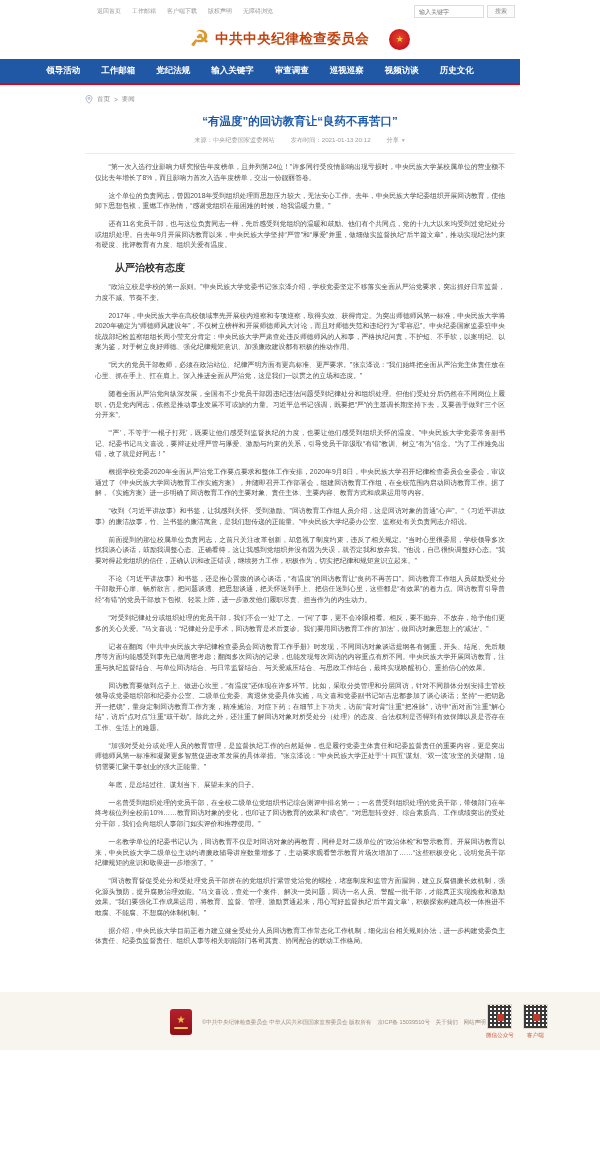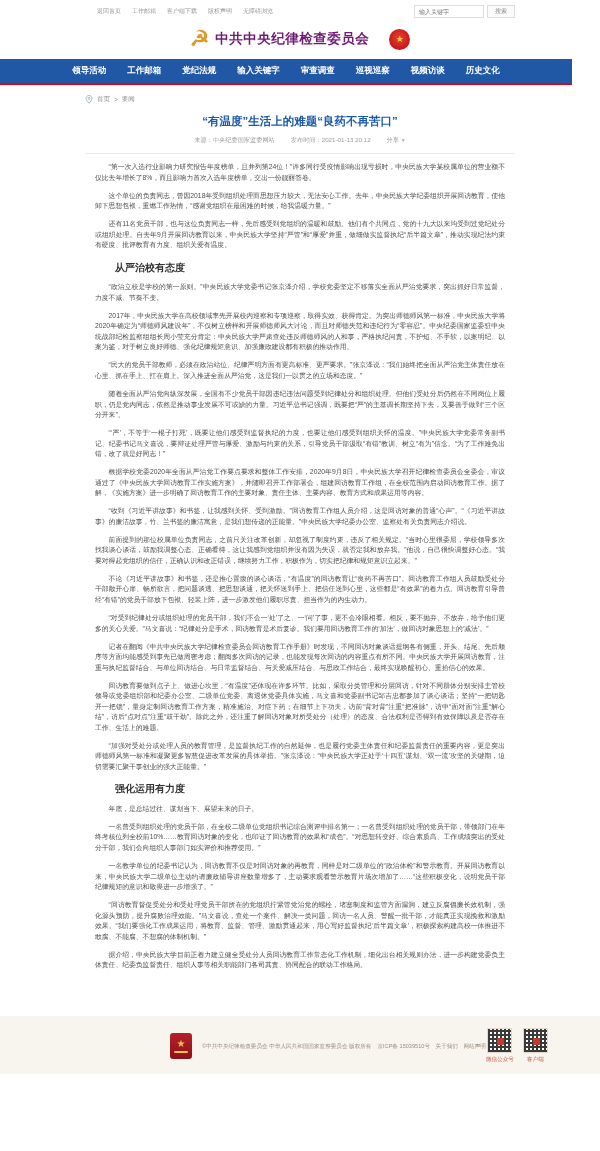--- a/index.html
+++ b/index.html
@@ -11,27 +11,27 @@
   .topbar { width:430px; margin:0 auto; display:flex; align-items:center; padding:5px 0 4px; }
   .topbar-links { display:flex; gap:11px; margin-left:12px; }
   .topbar-links a { font-size:6px; color:#999; }
   .searchbox { margin-left:auto; display:flex; align-items:center; }
   .searchbox input { width:70px; height:13px; border:1px solid #ddd; font-size:6px; padding:0 4px; color:#555; outline:none; font-family:"Liberation Sans",sans-serif; }
   .searchbox button { height:13px; border:1px solid #ddd; background:#fbfbfb; font-size:6px; color:#888; padding:0 7px; margin-left:3px; font-family:"Liberation Sans",sans-serif; }
 
   
   .header { width:460px; margin:0 auto; display:flex; justify-content:center; align-items:center; gap:20px; padding:6px 0 9px; }
   .brand { display:flex; align-items:center; gap:6px; cursor:pointer; }
-  .brand-name { font-size:13.5px; font-weight:bold; color:#701a75; font-family:"Liberation Serif",serif; letter-spacing:0.5px; white-space:nowrap; }
+  .brand-name { font-size:13.5px; font-weight:bold; color:#c2410c; font-family:"Liberation Serif",serif; letter-spacing:0.5px; white-space:nowrap; }
   .emblem-party { font-size:22px; line-height:22px; color:#d9a21b; text-shadow:0 0 1px #c2392b; }
   .emblem-nation { width:21px; height:21px; border-radius:50%; background:radial-gradient(circle at 50% 42%, #e8452f 0%, #c5161d 70%, #a80f16 100%); display:flex; align-items:center; justify-content:center; }
   .emblem-nation span { color:#f6c544; font-size:9px; line-height:9px; }
 
   
-  .nav { width:572px; background:#2158a5; border-bottom:2px solid #e60011; }
+  .nav { width:520px; background:#2158a5; border-bottom:2px solid #e60011; }
   .nav-inner { width:430px; margin:0 auto; display:flex; justify-content:center; gap:21px; padding:6px 0; }
   .nav-inner a { color:#ffffff; font-size:8.5px; font-weight:bold; font-family:"Liberation Serif",serif; white-space:nowrap; }
 
   
   .content { width:430px; margin:0 auto; }
   .breadcrumb { display:flex; align-items:center; gap:4px; margin:10px 0 4px; font-size:6.5px; color:#888; }
   .breadcrumb svg { display:block; }
   .breadcrumb .crumb { color:#888; }
 
   .article-title { text-align:center; font-size:11.5px; font-weight:bold; color:#1c5aa8; margin:10px 0 7px; }
@@ -109,21 +109,21 @@
   <div class="breadcrumb">
     <svg width="8" height="9" viewBox="0 0 8 9">
       <path d="M4 0.5 C2.3 0.5 1 1.8 1 3.4 C1 5.4 4 8.3 4 8.3 C4 8.3 7 5.4 7 3.4 C7 1.8 5.7 0.5 4 0.5 Z" fill="none" stroke="#9aa7b5" stroke-width="0.8"></path>
       <circle cx="4" cy="3.4" r="1" fill="none" stroke="#9aa7b5" stroke-width="0.8"></circle>
     </svg>
     <a href="#" class="crumb">首页</a>
     <span>&gt;</span>
     <a href="#" class="crumb">要闻</a>
   </div>
 
-  <h1 class="article-title">“有温度”生活上的难题“良药不再苦口”</h1>
+  <h1 class="article-title">“有温度”的回访教育让“良药不再苦口”</h1>
 
   <div class="meta">
     <span>来源：中央纪委国家监委网站</span>
     <span>发布时间：2021-01-13 20:12</span>
     <span class="share"><span>分享</span> <span class="caret">▼</span></span>
   </div>
 
   <div class="article-body">
     <p class="para">“第一次入选行业影响力研究报告年度榜单，且并列第24位！”许多同行受疫情影响出现亏损时，中央民族大学某校属单位的营业额不仅比去年增长了8%，而且影响力首次入选年度榜单，交出一份靓丽答卷。</p>
     <p class="para">这个单位的负责同志，曾因2018年受到组织处理而思想压力较大，无法安心工作。去年，中央民族大学纪委组织开展回访教育，使他卸下思想包袱，重燃工作热情，“感谢党组织在最困难的时候，给我温暖力量。”</p>
@@ -135,21 +135,20 @@
     <p class="para">随着全面从严治党向纵深发展，全国有不少党员干部因违纪违法问题受到纪律处分和组织处理。但他们受处分后仍然在不同岗位上履职，仍是党内同志，依然是推动事业发展不可或缺的力量。习近平总书记强调，既要把“严”的主基调长期坚持下去，又要善于做到“三个区分开来”。</p>
     <p class="para">“‘严’，不等于‘一棍子打死’，既要让他们感受到监督执纪的力度，也要让他们感受到组织关怀的温度。”中央民族大学党委常务副书记、纪委书记马文喜说，要辩证处理严管与厚爱、激励与约束的关系，引导党员干部汲取“有错”教训、树立“有为”信念。“为了工作难免出错，改了就是好同志！”</p>
     <p class="para">根据学校党委2020年全面从严治党工作要点要求和整体工作安排，2020年9月8日，中央民族大学召开纪律检查委员会全委会，审议通过了《中央民族大学回访教育工作实施方案》，并随即召开工作部署会，组建回访教育工作组，在全校范围内启动回访教育工作。据了解，《实施方案》进一步明确了回访教育工作的主要对象、责任主体、主要内容、教育方式和成果运用等内容。</p>
     <p class="para">“收到《习近平讲故事》和书签，让我感到关怀、受到激励。”回访教育工作组人员介绍，这是回访对象的普通“心声”。“《习近平讲故事》的廉洁故事，竹、兰书签的廉洁寓意，是我们想传递的正能量。”中央民族大学纪委办公室、监察处有关负责同志介绍说。</p>
     <p class="para">前面提到的那位校属单位负责同志，之前只关注改革创新，却忽视了制度约束，违反了相关规定。“当时心里很委屈，学校领导多次找我谈心谈话，鼓励我调整心态、正确看待，这让我感到党组织并没有因为失误，就否定我和放弃我。”他说，自己很快调整好心态。“我要对得起党组织的信任，正确认识和改正错误，继续努力工作，积极作为，切实把纪律和规矩意识立起来。”</p>
     <p class="para">不论《习近平讲故事》和书签，还是推心置腹的谈心谈话，“有温度”的回访教育让“良药不再苦口”。回访教育工作组人员鼓励受处分干部敞开心扉、畅所欲言，把问题谈透、把思想谈通，把关怀送到手上、把信任送到心里，这些都是“有效果”的着力点。回访教育引导曾经“有错”的党员干部放下包袱、轻装上阵，进一步激发他们履职尽责、担当作为的内生动力。</p>
     <p class="para">“对受到纪律处分或组织处理的党员干部，我们不会一‘处’了之、一‘问’了事，更不会冷眼相看。相反，要不抛弃、不放弃，给予他们更多的关心关爱。”马文喜说：“纪律处分是手术，回访教育是术后复诊。我们要用回访教育工作的‘加法’，做回访对象思想上的‘减法’。”</p>
     <p class="para">记者在翻阅《中共中央民族大学纪律检查委员会回访教育工作手册》时发现，不同回访对象谈话提纲各有侧重，开头、结尾、先后顺序等方面均能感受到事先已做周密考虑；翻阅多次回访的记录，也能发现每次回访的内容重点有所不同。中央民族大学开展回访教育，注重与执纪监督结合、与单位回访结合、与日常监督结合、与关爱减压结合、与思政工作结合，最终实现唤醒初心、重拾信心的效果。</p>
     <p class="para">回访教育要做到点子上、做进心坎里，“有温度”还体现在许多环节。比如，采取分类管理和分层回访，针对不同群体分别安排主管校领导或党委组织部和纪委办公室、二级单位党委、离退休党委具体实施，马文喜和党委副书记邹吉忠都参加了谈心谈话；坚持“一把钥匙开一把锁”，量身定制回访教育工作方案，精准施治、对症下药；在细节上下功夫，访前“背对背”注重“把准脉”，访中“面对面”注重“解心结”，访后“点对点”注重“鼓干劲”。除此之外，还注重了解回访对象对所受处分（处理）的态度、合法权利是否得到有效保障以及是否存在工作、生活上的难题。</p>
     <p class="para">“加强对受处分或处理人员的教育管理，是监督执纪工作的自然延伸，也是履行党委主体责任和纪委监督责任的重要内容，更是突出师德师风第一标准和凝聚更多智慧促进改革发展的具体举措。”张京泽说：“中央民族大学正处于‘十四五’谋划、‘双一流’攻坚的关键期，迫切需要汇聚干事创业的强大正能量。”</p>
-    <h3 class="sect">强化运用有力度</h3>
     <p class="para">年底，是总结过往、谋划当下、展望未来的日子。</p>
     <p class="para">一名曾受到组织处理的党员干部，在全校二级单位党组织书记综合测评中排名第一；一名曾受到组织处理的党员干部，带领部门在年终考核位列全校前10%……教育回访对象的变化，也印证了回访教育的效果和“成色”。“对思想转变好、综合素质高、工作成绩突出的受处分干部，我们会向组织人事部门如实评价和推荐使用。”</p>
     <p class="para">一名教学单位的纪委书记认为，回访教育不仅是对回访对象的再教育，同样是对二级单位的“政治体检”和警示教育。开展回访教育以来，中央民族大学二级单位主动约请廉政辅导讲座数量增多了，主动要求观看警示教育片场次增加了……“这些积极变化，说明党员干部纪律规矩的意识和敬畏进一步增强了。”</p>
     <p class="para">“回访教育督促受处分和受处理党员干部所在的党组织拧紧管党治党的螺栓，堵塞制度和监管方面漏洞，建立反腐倡廉长效机制，强化源头预防，提升腐败治理效能。”马文喜说，查处一个案件、解决一类问题，回访一名人员、警醒一批干部，才能真正实现挽救和激励效果。“我们要强化工作成果运用，将教育、监督、管理、激励贯通起来，用心写好监督执纪‘后半篇文章’，积极探索构建高校一体推进不敢腐、不能腐、不想腐的体制机制。”</p>
     <p class="para">据介绍，中央民族大学目前正着力建立健全受处分人员回访教育工作常态化工作机制，细化出台相关规则办法，进一步构建党委负主体责任、纪委负监督责任、组织人事等相关职能部门各司其责、协同配合的联动工作格局。</p>
   </div>
 
   <div class="article-end-spacer"></div>
 </div>
 

